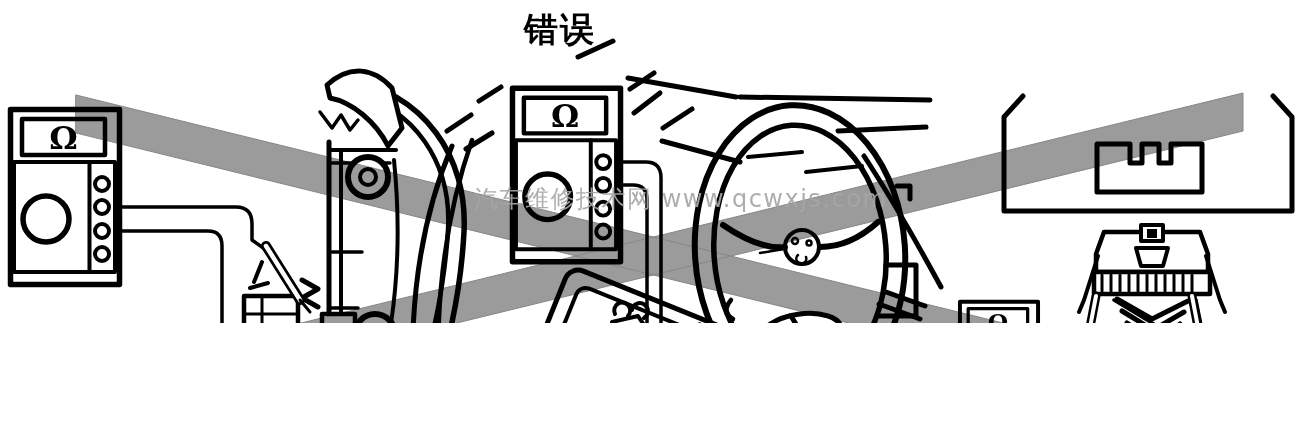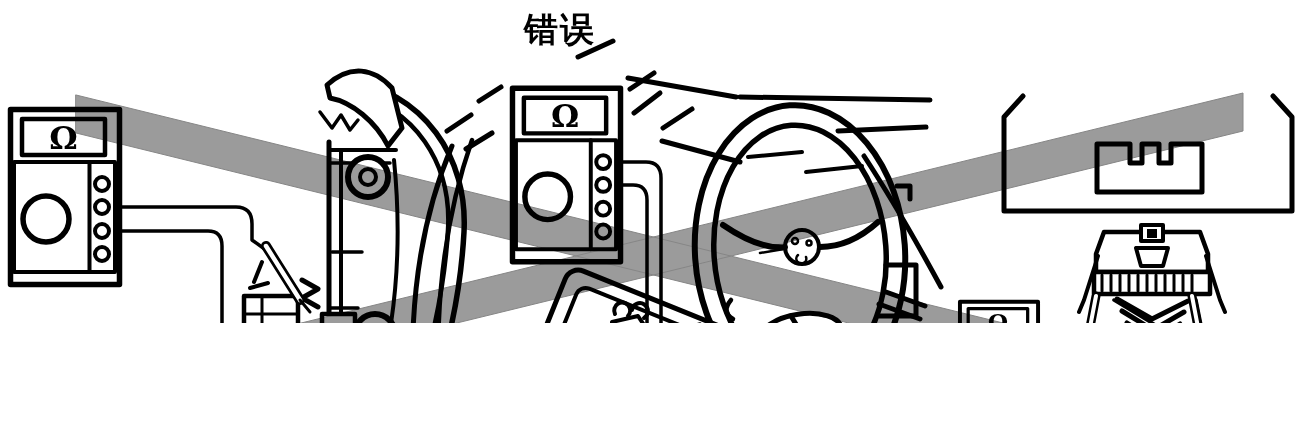--- a/index.html
+++ b/index.html
@@ -209,13 +209,14 @@
       </g>
     </g>
 
     <use href="#mm" x="8" y="107" width="114" height="180"></use>
     <use href="#mm" x="510" y="85" width="113" height="180"></use>
     <use href="#mm" x="957" y="300" width="84" height="129"></use>
 
     <path class="cross-band" d="M76,95 L1243,382 L1243,420 L76,133 Z M76,378 L1243,93 L1243,131 L76,416 Z" fill="#9b9b9b" stroke="#868686" stroke-width="1" fill-rule="nonzero"></path>
   </svg>
 
+  <div class="watermark">汽车维修技术网 www.qcwxjs.com</div>
 </div>
 
 </body></html>

